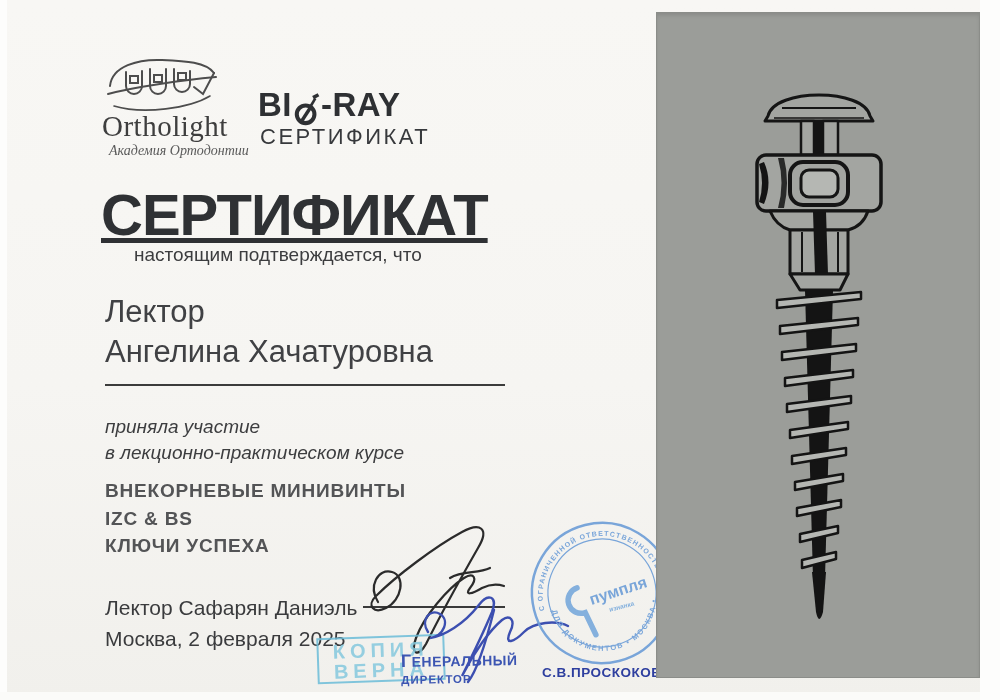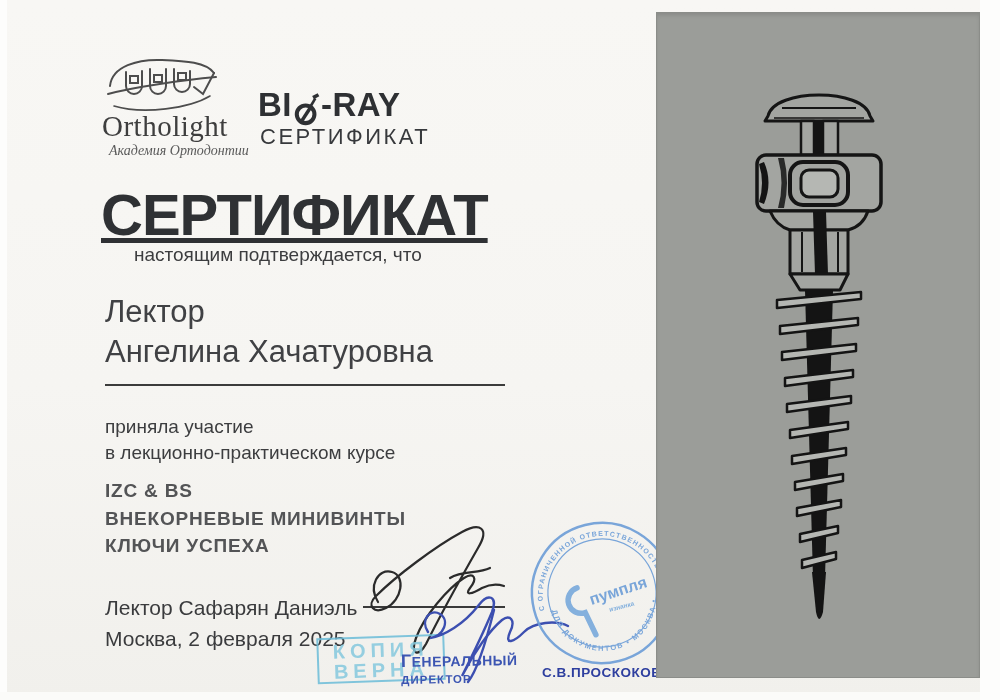--- a/index.html
+++ b/index.html
@@ -18,21 +18,21 @@
   .bioray{left:258px;top:86px;font-size:33px;font-weight:800;color:#2e3033;letter-spacing:.5px;
           display:flex;align-items:flex-end;}
   .bioray svg{overflow:visible;margin:0 1px;}
   .bioray-product{left:260px;top:124px;font-size:22px;font-weight:500;color:#37393c;letter-spacing:2.5px;}
 
   
   .title{left:101px;top:181px;font-size:58px;font-weight:800;color:#2f3134;letter-spacing:-1px;text-decoration:underline;}
   .subtitle{left:105px;top:244px;font-size:19px;color:#3c3d3f;margin-left:29px;}
   .recipient{left:105px;top:292px;font-size:31px;line-height:40px;color:#404144;}
   .underline{left:105px;top:384px;width:400px;height:2px;background:#3c3c3c;}
-  .participation{left:105px;top:414px;font-size:19px;line-height:26px;color:#3c3d3f;}
+  .participation{left:105px;top:414px;font-size:19px;line-height:26px;color:#3c3d3f;font-style:italic;}
   .course{left:105px;top:477px;font-size:19px;line-height:27.5px;font-weight:700;
           color:#535456;letter-spacing:.8px;}
   .footer-lines{left:105px;top:592px;font-size:21px;line-height:31px;color:#3a3b3d;}
 
   
   .sig-line{left:363px;top:606px;width:142px;height:2px;background:#3a3a3a;}
   .copy-stamp{left:317px;top:636px;width:124px;height:40px;border:2.5px solid #6cbdd9;
               color:#85c9de;font-size:20px;font-weight:700;letter-spacing:5px;line-height:20px;
               text-align:center;padding-top:2px;transform:rotate(-2deg);opacity:.85;}
   .director{left:401px;top:650px;color:#3c55b2;transform:rotate(-1deg);}
@@ -90,22 +90,22 @@
     <div>Ангелина Хачатуровна</div>
   </div>
   <div class="abs underline"></div>
 
   <div class="abs participation">
     <div>приняла участие</div>
     <div>в лекционно-практическом курсе</div>
   </div>
 
   <div class="abs course">
+    <div>ВНЕКОРНЕВЫЕ МИНИВИНТЫ</div>
     <div>IZC &amp; BS</div>
-    <div>ВНЕКОРНЕВЫЕ МИНИВИНТЫ</div>
     <div>КЛЮЧИ УСПЕХА</div>
   </div>
 
   <div class="abs footer-lines">
     <div>Лектор Сафарян Даниэль</div>
     <div>Москва, 2 февраля 2025</div>
   </div>
 
   <div class="abs sig-line"></div>
   <svg class="abs" style="left:350px;top:516px;" width="190" height="152" viewBox="0 0 190 152">

